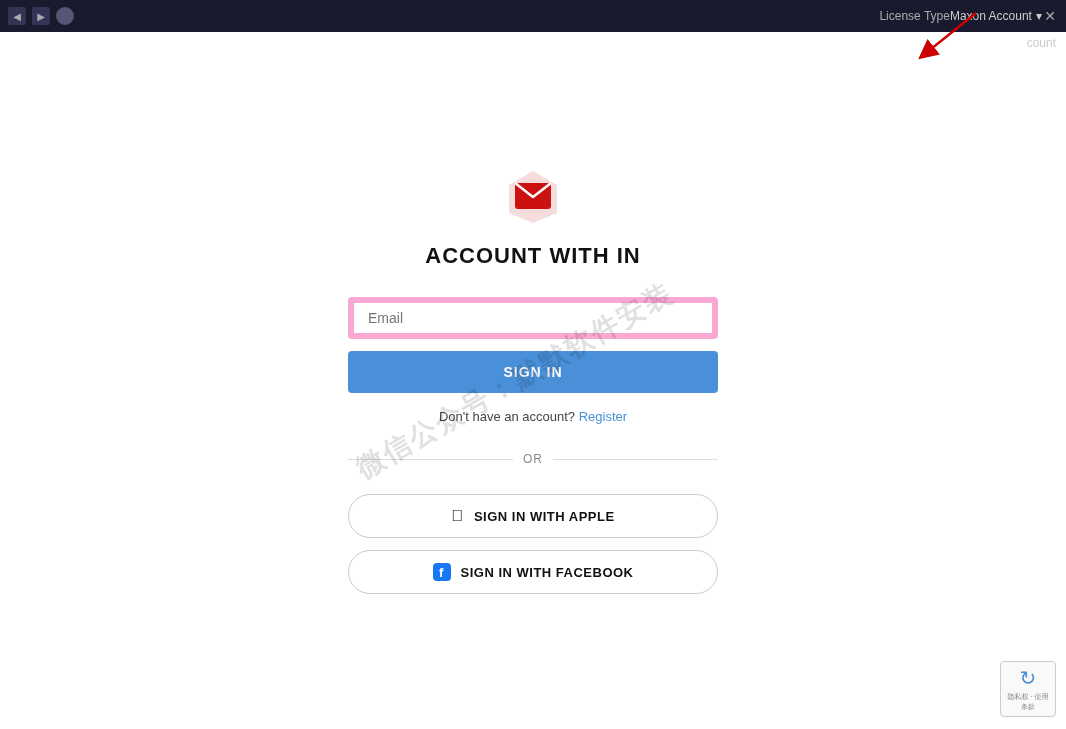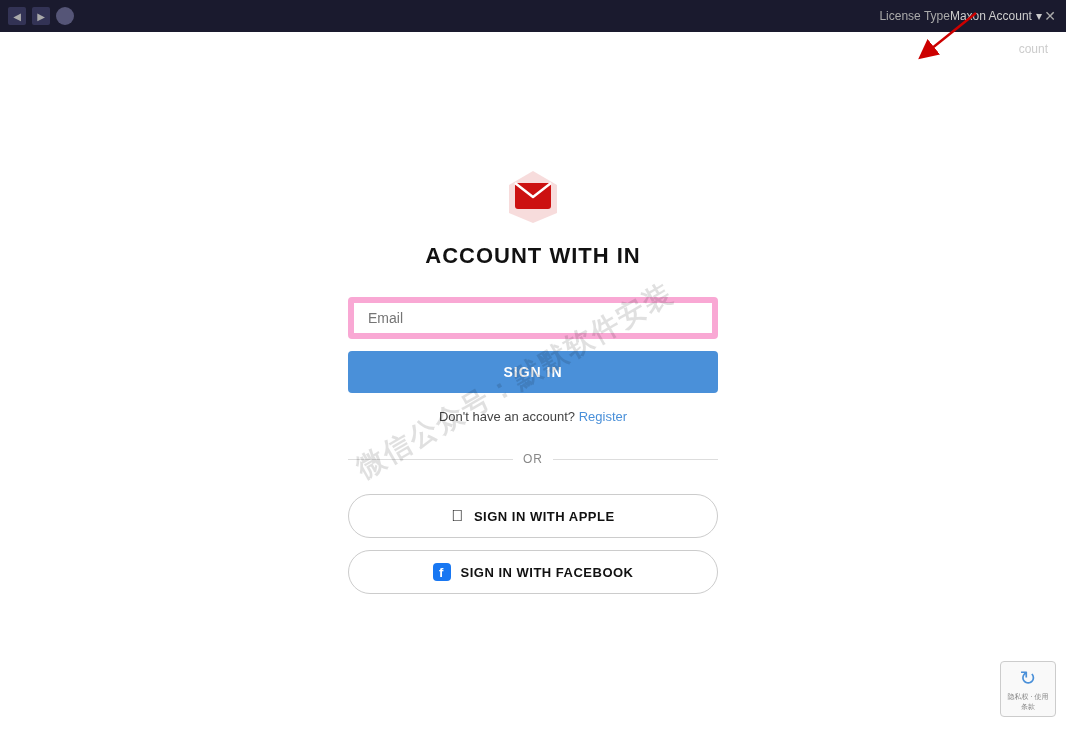--- a/index.html
+++ b/index.html
@@ -264,22 +264,22 @@
       font-size: 7px;
       color: #888888;
       text-align: center;
       margin-top: 2px;
     }
 
     
     .count-badge {
       position: absolute;
       top: 32px;
-      right: 12px;
-      padding: 10px 6px;
+      right: 4px;
+      padding: 4px 6px;
       font-size: 12px;
       color: #cccccc;
       z-index: 5;
     }
   </style>
 </head>
 <body>
 
 <div class="title-bar">
   <div class="title-bar-left">

